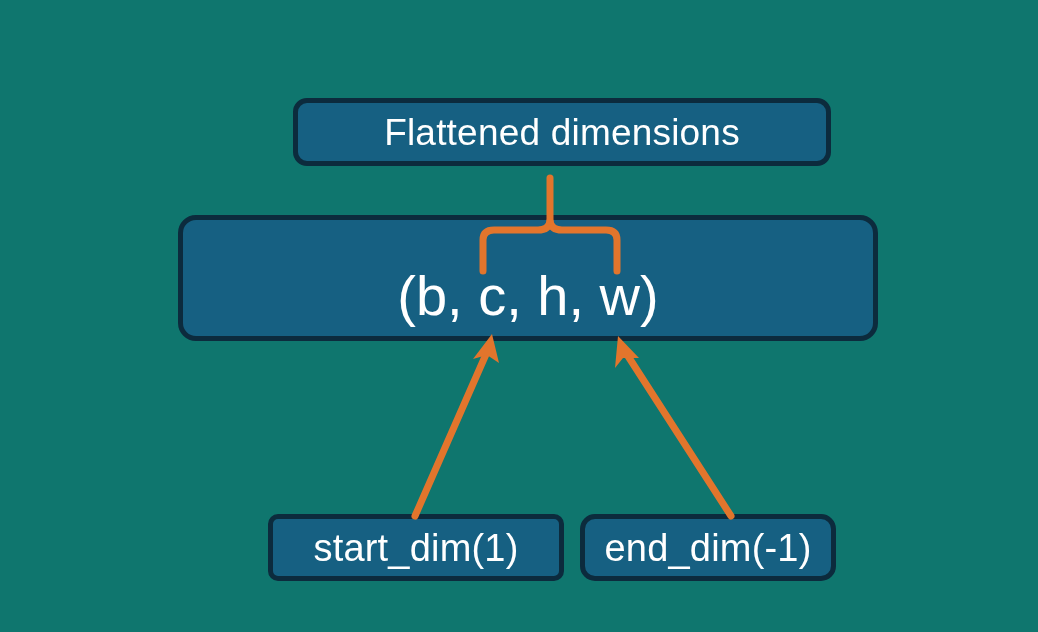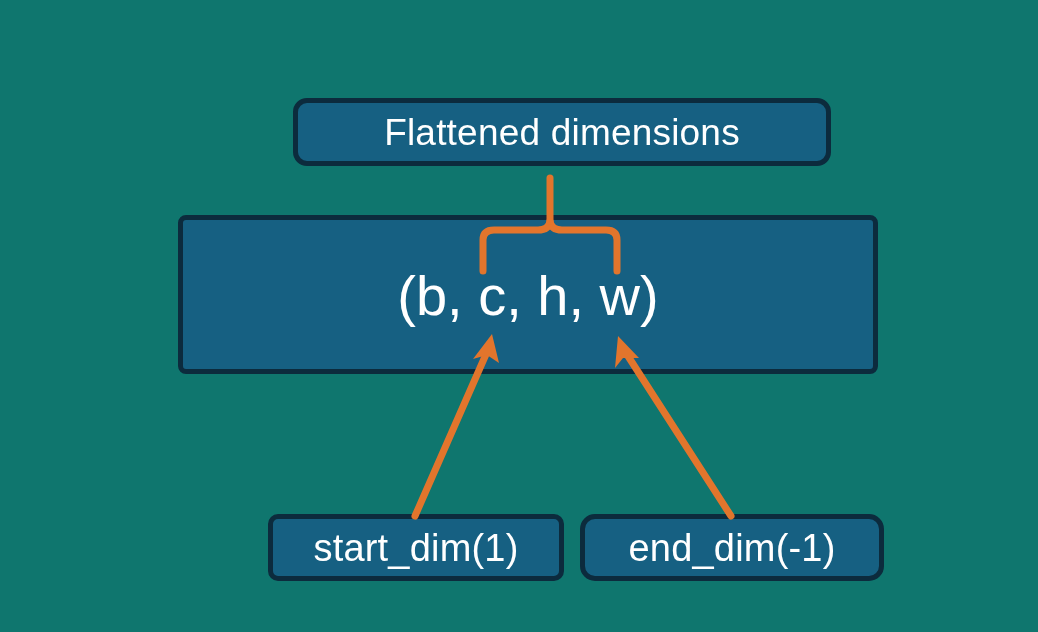--- a/index.html
+++ b/index.html
@@ -44,22 +44,22 @@
   #node-flattened .node-label {
     font-size: 37px;
     letter-spacing: 0.2px;
   }
 
   
   #node-tensor {
     left: 178px;
     top: 215px;
     width: 700px;
-    height: 159px;
-    border-radius: 8px;
+    height: 126px;
+    border-radius: 18px;
   }
   #node-tensor .node-label {
     font-size: 56px;
     position: absolute;
     left: 50%;
     transform: translateX(-50%);
     top: 48px;
     white-space: nowrap;
   }
 
@@ -67,21 +67,21 @@
   #node-start-dim {
     left: 268px;
     top: 514px;
     width: 296px;
     height: 67px;
     border-radius: 10px;
   }
   #node-end-dim {
     left: 580px;
     top: 514px;
-    width: 304px;
+    width: 256px;
     height: 67px;
     border-radius: 15px;
   }
   #node-start-dim .node-label,
   #node-end-dim .node-label {
     font-size: 38px;
     letter-spacing: 0.2px;
   }
 
   

